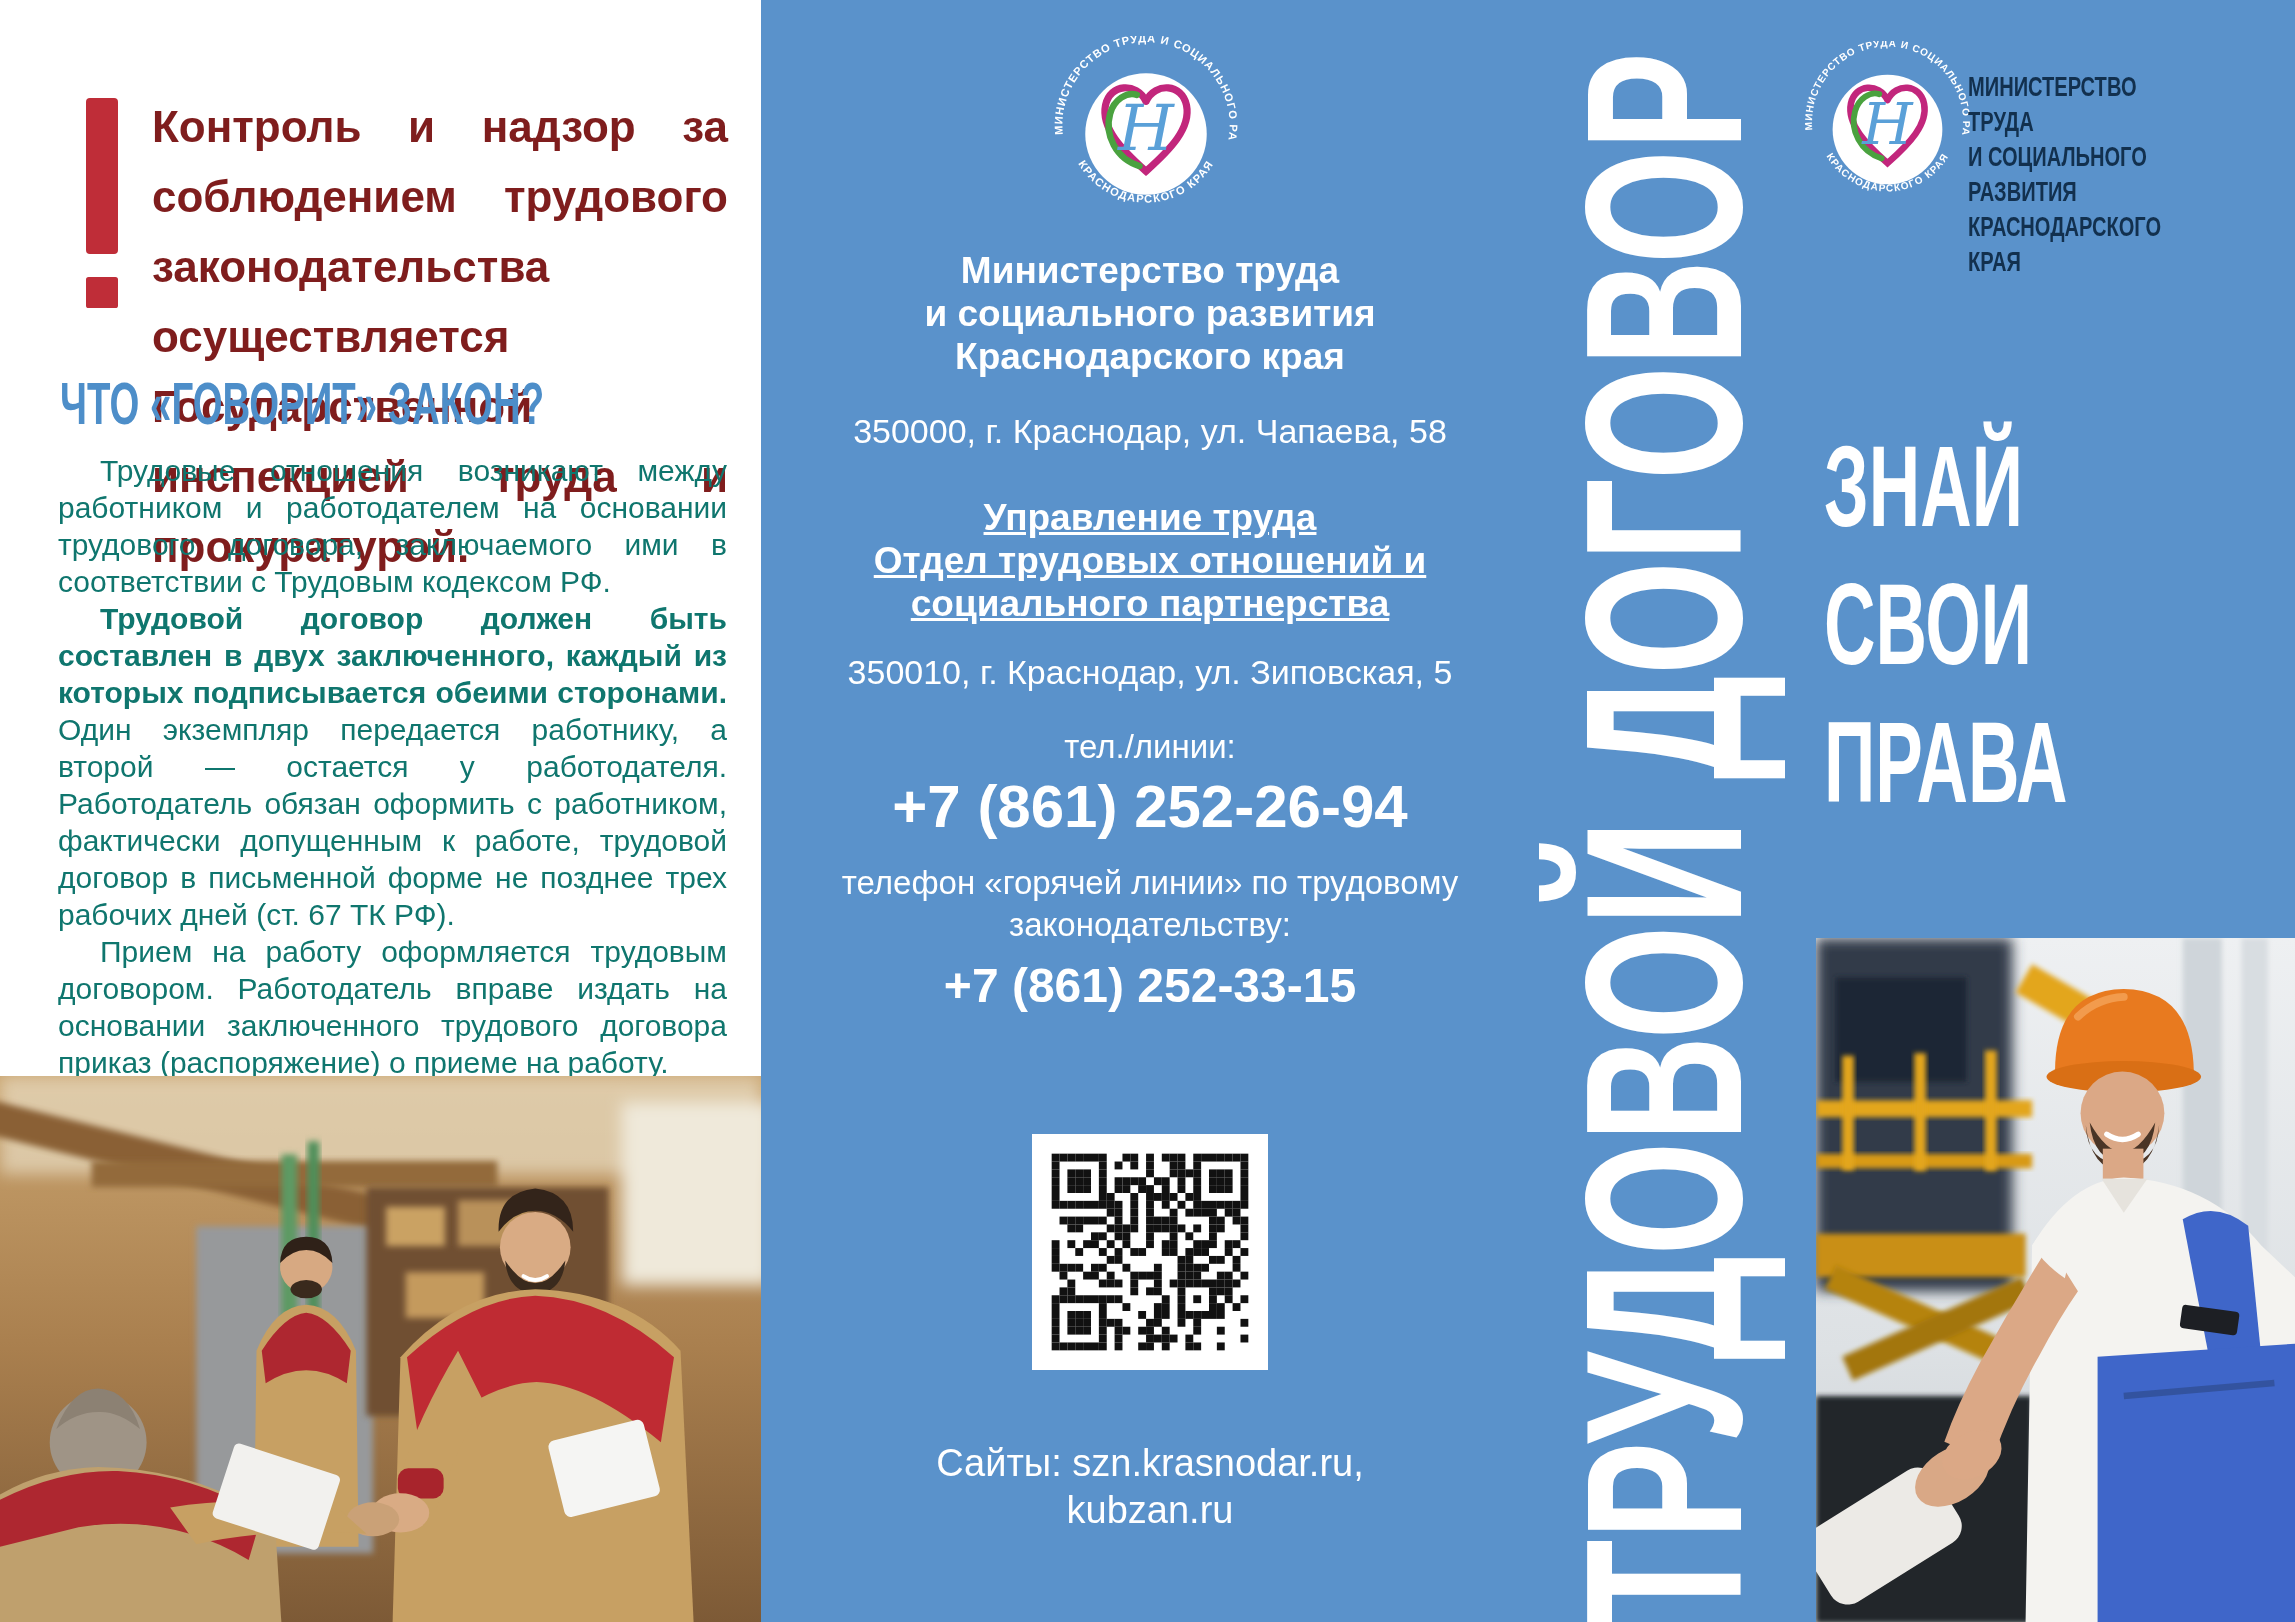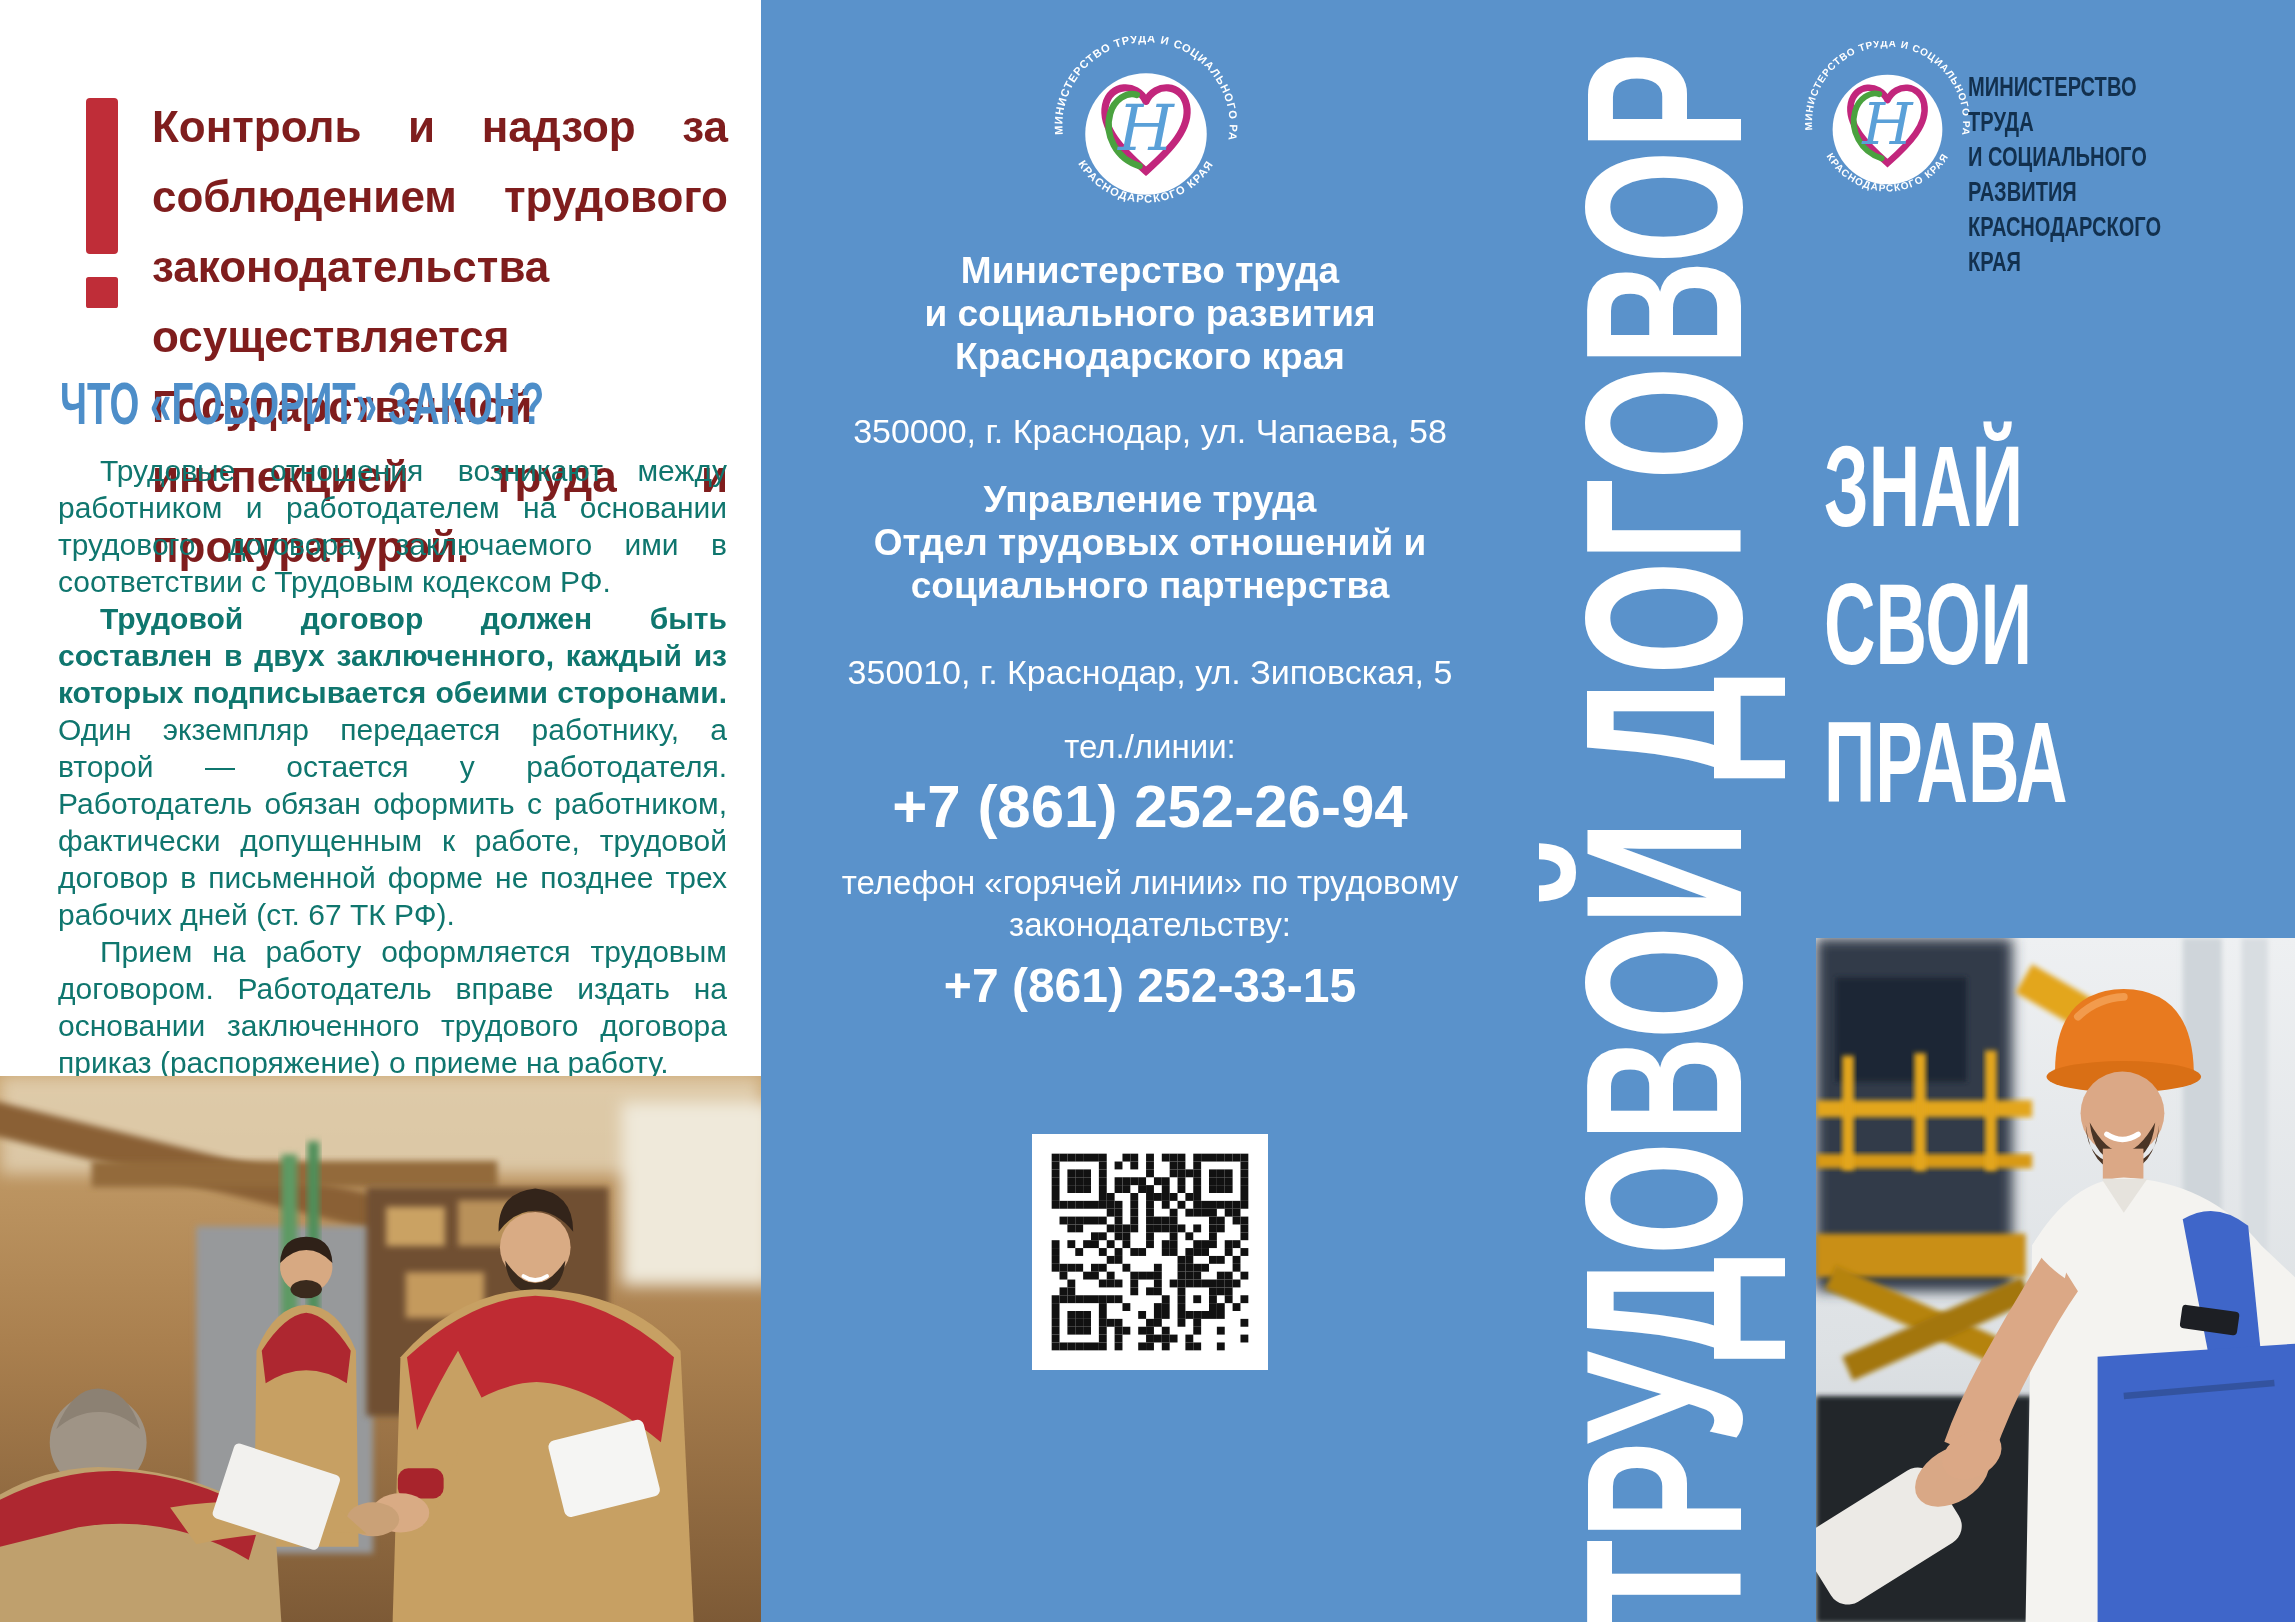--- a/index.html
+++ b/index.html
@@ -20,21 +20,21 @@
   .photo{position:absolute;overflow:hidden;}
   .photo svg{display:block;}
   .photo-left{left:0;top:1076px;width:761px;height:546px;}
   .photo-right{left:1816px;top:938px;width:480px;height:685px;}
 
   
   .mid{position:absolute;left:785px;width:730px;text-align:center;color:#fff;}
   .logo-mid{position:absolute;left:1048px;top:36px;}
   .org-name{top:249px;font-weight:bold;font-size:37px;line-height:43px;white-space:pre-line;}
   .addr1{top:412px;font-size:34px;line-height:39px;}
-  .division{top:478px;font-weight:bold;font-size:37px;line-height:43px;white-space:pre-line;}
+  .division{top:496px;font-weight:bold;font-size:37px;line-height:43px;white-space:pre-line;text-decoration:underline;}
   .addr2{top:653px;font-size:34px;line-height:39px;}
   .telfax{top:728px;font-size:33px;line-height:38px;}
   .phone1{top:771px;font-weight:bold;font-size:60px;line-height:72px;}
   .hotline{top:862px;font-size:33px;line-height:42px;white-space:pre-line;}
   .phone2{top:950px;font-weight:bold;font-size:48px;line-height:72px;}
   .qr-wrap{position:absolute;left:1032px;top:1134px;width:236px;height:236px;}
   .sites{top:1440px;font-size:38px;line-height:47px;white-space:pre-line;}
 
   
   .logo-right{position:absolute;left:1799px;top:41px;}
@@ -487,20 +487,22 @@
         <rect x="126" y="318" width="12" height="12" fill="#111111"></rect>
         <rect x="162" y="318" width="12" height="12" fill="#111111"></rect>
         <rect x="174" y="318" width="12" height="12" fill="#111111"></rect>
         <rect x="198" y="318" width="12" height="12" fill="#111111"></rect>
         <rect x="234" y="318" width="12" height="12" fill="#111111"></rect>
         <rect x="246" y="318" width="12" height="12" fill="#111111"></rect>
         <rect x="282" y="318" width="12" height="12" fill="#111111"></rect>
       </svg>
   </div>
 
+  <div class="mid sites" style="position:absolute">Сайты: szn.krasnodar.ru,
+kubzan.ru</div>
 
   <div class="vertical-title">ТРУДОВОЙ ДОГОВОР</div>
 
   <svg class="logo-right" width="177" height="177" viewBox="0 0 270 270">
       <use href="#logo"></use>
     </svg>
   <div class="ministry-caption">МИНИСТЕРСТВО ТРУДА
 И СОЦИАЛЬНОГО РАЗВИТИЯ
 КРАСНОДАРСКОГО КРАЯ</div>
 

